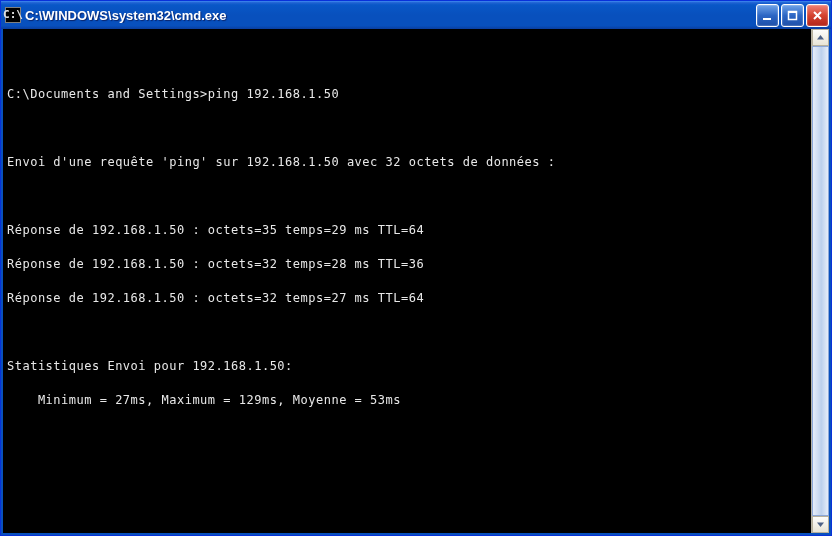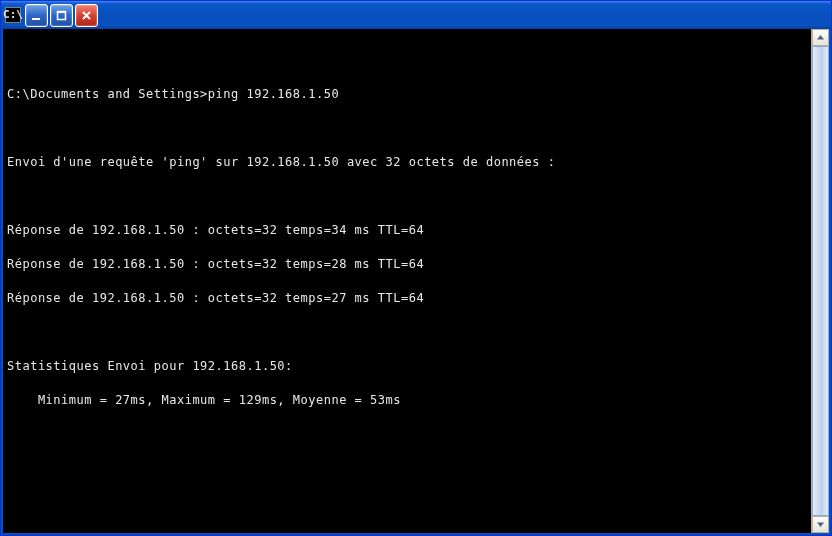--- a/index.html
+++ b/index.html
@@ -134,20 +134,21 @@
 </style>
 </head>
 <body>
 
 <div class="window">
 
   <div class="titlebar">
     <div class="app-icon">
       <span>C:\</span>
     </div>
+    <div class="title">C:\WINDOWS\system32\cmd.exe</div>
     <div class="title-buttons">
       <div class="title-btn">
         <svg width="11" height="11" viewBox="0 0 11 11">
           <rect x="1" y="8" width="8" height="2" fill="#fff"></rect>
         </svg>
       </div>
       <div class="title-btn">
         <svg width="11" height="11" viewBox="0 0 11 11">
           <rect x="1.5" y="1.5" width="8" height="8" fill="none" stroke="#fff" stroke-width="1.5"></rect>
           <rect x="1" y="1" width="9" height="2" fill="#fff"></rect>
@@ -161,22 +162,22 @@
     </div>
   </div>
 
   <div class="client-area">
     <div class="console">
 <div class="line"> </div>
 <div class="line"><span>C:\Documents and Settings&gt;</span><span>ping 192.168.1.50</span></div>
 <div class="line"> </div>
 <div class="line">Envoi d'une requête 'ping' sur 192.168.1.50 avec 32 octets de données :</div>
 <div class="line"> </div>
-<div class="line">Réponse de 192.168.1.50 : octets=32 temps=34 ms TTL=64</div>
-<div class="line">Réponse de 192.168.1.50 : octets=32 temps=28 ms TTL=64</div>
+<div class="line">Réponse de 192.168.1.50 : octets=35 temps=29 ms TTL=64</div>
+<div class="line">Réponse de 192.168.1.50 : octets=32 temps=28 ms TTL=36</div>
 <div class="line">Réponse de 192.168.1.50 : octets=32 temps=27 ms TTL=64</div>
 <div class="line"> </div>
 <div class="line">Statistiques Envoi pour 192.168.1.50:</div>
 <div class="line">    Minimum = 27ms, Maximum = 129ms, Moyenne = 53ms</div>
 <div class="line"> </div>
 
     </div>
 
     <div class="scrollbar">
       <div class="sb-btn">

